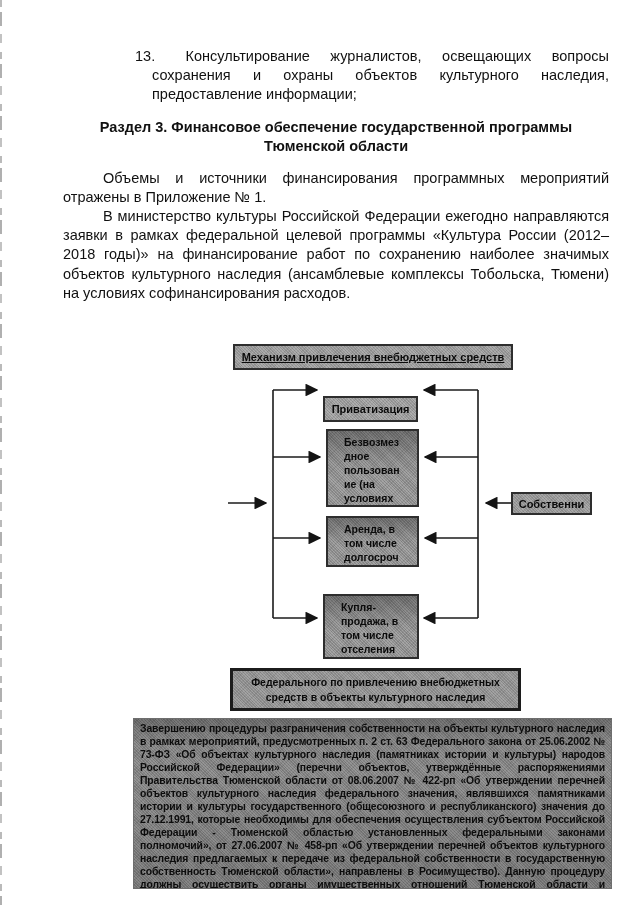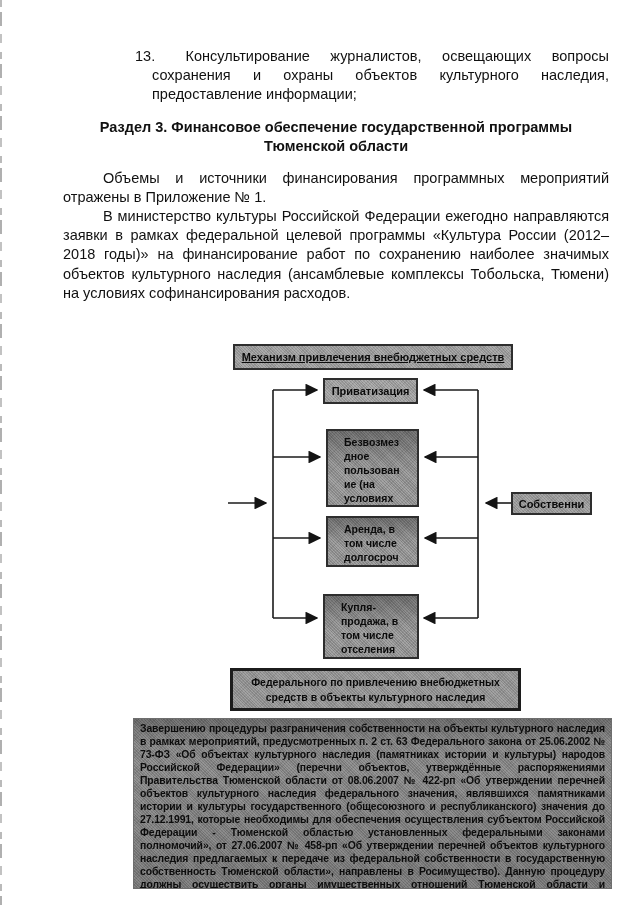--- a/index.html
+++ b/index.html
@@ -48,21 +48,21 @@
   }
   .dark-top{
     background-image:
       linear-gradient(180deg, rgba(0,0,0,.28) 0, rgba(0,0,0,.05) 42%, rgba(0,0,0,0) 60%),
       repeating-linear-gradient(45deg, rgba(0,0,0,.12) 0 1px, rgba(255,255,255,.07) 1px 2px),
       repeating-linear-gradient(-45deg, rgba(0,0,0,.08) 0 1px, transparent 1px 3px);
   }
   .center{display:flex;align-items:center;justify-content:center;text-align:center;}
   .mech{font-size:10.5px;line-height:14px;padding:4px 16px;overflow-wrap:anywhere;}
   #dg-title{left:233px;top:344px;width:280px;height:26px;font-size:11px;background-color:#a6a6a6;text-decoration:underline;}
-  #dg-priv{left:323px;top:378px;width:95px;height:26px;font-size:11px;background-color:#a8a8a8;}
+  #dg-priv{left:323px;top:396px;width:95px;height:26px;font-size:11px;background-color:#a8a8a8;}
   #dg-free{left:326px;top:429px;width:93px;height:78px;}
   #dg-rent{left:326px;top:516px;width:93px;height:51px;}
   #dg-sale{left:323px;top:594px;width:96px;height:65px;}
   #dg-committee{left:144px;top:477px;width:84px;height:52px;font-size:10.5px;line-height:14px;
     text-align:center;padding-top:4px;background-color:#959595;}
   #dg-owner{left:511px;top:492px;width:81px;height:23px;font-size:11px;background-color:#a3a3a3;}
   #dg-footer{
     left:230px;top:668px;width:291px;height:43px;
     border:3px solid #1c1c1c;font-size:10.5px;line-height:15px;background-color:#9c9c9c;
   }

